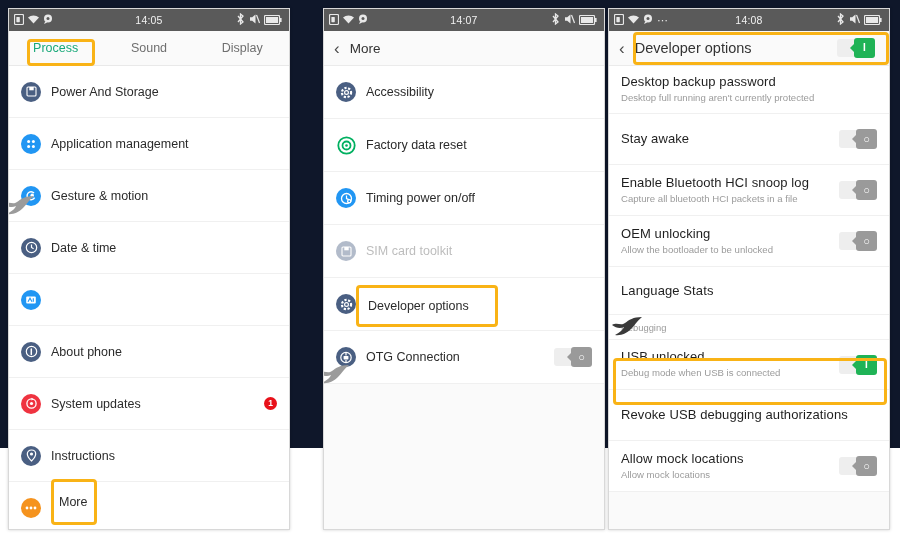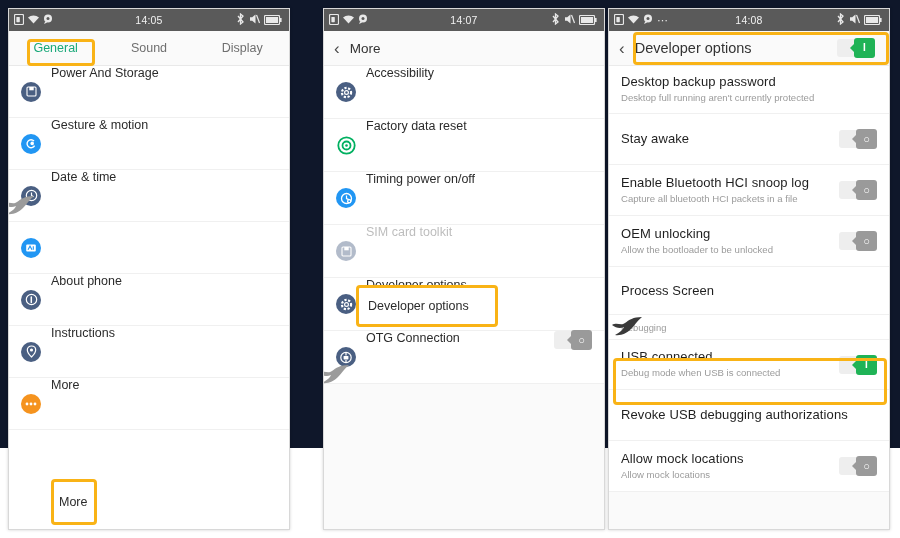--- a/index.html
+++ b/index.html
@@ -112,20 +112,21 @@
   .header-title {
     font-size: 13.5px;
     color: #333333;
   }
   .header-title.big { font-size: 14.5px; }
 
   
   .list { background: #ffffff; }
   .row {
     display: flex;
+    align-items: center;
     height: 52px;
     padding: 0 12px 0 12px;
     border-bottom: 1px solid #f0f0f0;
     position: relative;
     box-sizing: border-box;
   }
   .row:last-child { border-bottom: 1px solid #f0f0f0; }
   .row .ico-wrap {
     width: 30px;
     min-width: 30px;
@@ -311,39 +312,52 @@
           <svg width="18" height="10" viewBox="0 0 18 10">
               <rect x="0.5" y="0.5" width="15" height="9" rx="1" fill="none" stroke="#e8e8e8" stroke-width="1.2"></rect>
               <rect x="2" y="2" width="12" height="6" fill="#e8e8e8"></rect>
               <rect x="16" y="3" width="1.6" height="4" fill="#e8e8e8"></rect>
             </svg>
         </span>
       </div>
     </div>
 
     <div class="tabbar">
-      <div class="tab active"><span>General</span></div>
+      <div class="tab active"><span>Process</span></div>
       <div class="tab"><span>Sound</span></div>
       <div class="tab"><span>Display</span></div>
     </div>
 
     <div class="list">
 
       <div class="row">
         <div class="ico-wrap">
           <span class="ricon" style="background:#4a5f82">
             <svg width="11" height="11" viewBox="0 0 11 11">
                 <rect x="1" y="1" width="9" height="9" rx="1" fill="none" stroke="#fff" stroke-width="1.1"></rect>
                 <rect x="3.3" y="1" width="4.4" height="3.3" fill="#fff"></rect>
               </svg>
           </span>
         </div>
         <div class="label">Power And Storage</div>
       </div>
 
+      <div class="row">
+        <div class="ico-wrap">
+          <span class="ricon" style="background:#2196f3">
+            <svg width="12" height="12" viewBox="0 0 12 12">
+                <circle cx="3.6" cy="3.6" r="1.5" fill="#fff"></circle>
+                <circle cx="8.4" cy="3.6" r="1.5" fill="#fff"></circle>
+                <circle cx="3.6" cy="8.4" r="1.5" fill="#fff"></circle>
+                <circle cx="8.4" cy="8.4" r="1.5" fill="#fff"></circle>
+              </svg>
+          </span>
+        </div>
+        <div class="label">Application management</div>
+      </div>
 
       <div class="row">
         <div class="ico-wrap">
           <span class="ricon" style="background:#2196f3">
             <svg width="12" height="12" viewBox="0 0 12 12">
                 <path d="M9 3 A4 4 0 1 0 9.6 7.6" fill="none" stroke="#fff" stroke-width="1.4"></path>
                 <circle cx="7.2" cy="5.4" r="1.8" fill="#fff"></circle>
               </svg>
           </span>
         </div>
@@ -379,20 +393,33 @@
           <span class="ricon" style="background:#4a5f82">
             <svg width="13" height="13" viewBox="0 0 13 13">
                 <circle cx="6.5" cy="6.5" r="5.2" fill="none" stroke="#fff" stroke-width="1.2"></circle>
                 <path d="M6.3 4 L6.3 9.4" stroke="#fff" stroke-width="1.5" stroke-linecap="round"></path>
               </svg>
           </span>
         </div>
         <div class="label">About phone</div>
       </div>
 
+      <div class="row">
+        <div class="ico-wrap">
+          <span class="ricon" style="background:#ef3340">
+            <svg width="13" height="13" viewBox="0 0 13 13">
+                <circle cx="6.5" cy="6.5" r="4.6" fill="none" stroke="#fff" stroke-width="1.3"></circle>
+                <circle cx="6.5" cy="6.5" r="1.6" fill="#fff"></circle>
+                <path d="M6.5 0.8 L8.6 2.2 L6.5 3.6 Z" fill="#fff"></path>
+              </svg>
+          </span>
+        </div>
+        <div class="label">System updates</div>
+        <div class="badge">1</div>
+      </div>
 
       <div class="row">
         <div class="ico-wrap">
           <span class="ricon" style="background:#4a5f82">
             <svg width="11" height="13" viewBox="0 0 11 13">
                 <path d="M5.5 1 C3 1 1.3 2.8 1.3 5 C1.3 7.8 5.5 12 5.5 12 C5.5 12 9.7 7.8 9.7 5 C9.7 2.8 8 1 5.5 1 Z" fill="none" stroke="#fff" stroke-width="1.2"></path>
                 <circle cx="5.5" cy="5" r="1.6" fill="#fff"></circle>
               </svg>
           </span>
         </div>
@@ -671,29 +698,29 @@
         </div>
         <div class="toggle off">
           <div class="knob">
               <span>○</span>
             </div>
         </div>
       </div>
 
       <div class="row2" style="min-height:48px">
         <div class="texts">
-          <div class="title">Process Screen</div>
+          <div class="title">Language Stats</div>
         </div>
       </div>
 
       <div class="section-head">Debugging</div>
 
       <div class="row2" style="min-height:50px">
         <div class="texts">
-          <div class="title">USB connected</div>
+          <div class="title">USB unlocked</div>
           <div class="sub">Debug mode when USB is connected</div>
         </div>
         <div class="toggle on">
           <div class="knob">
               <span>I</span>
             </div>
         </div>
       </div>
 
       <div class="row2" style="min-height:51px">

